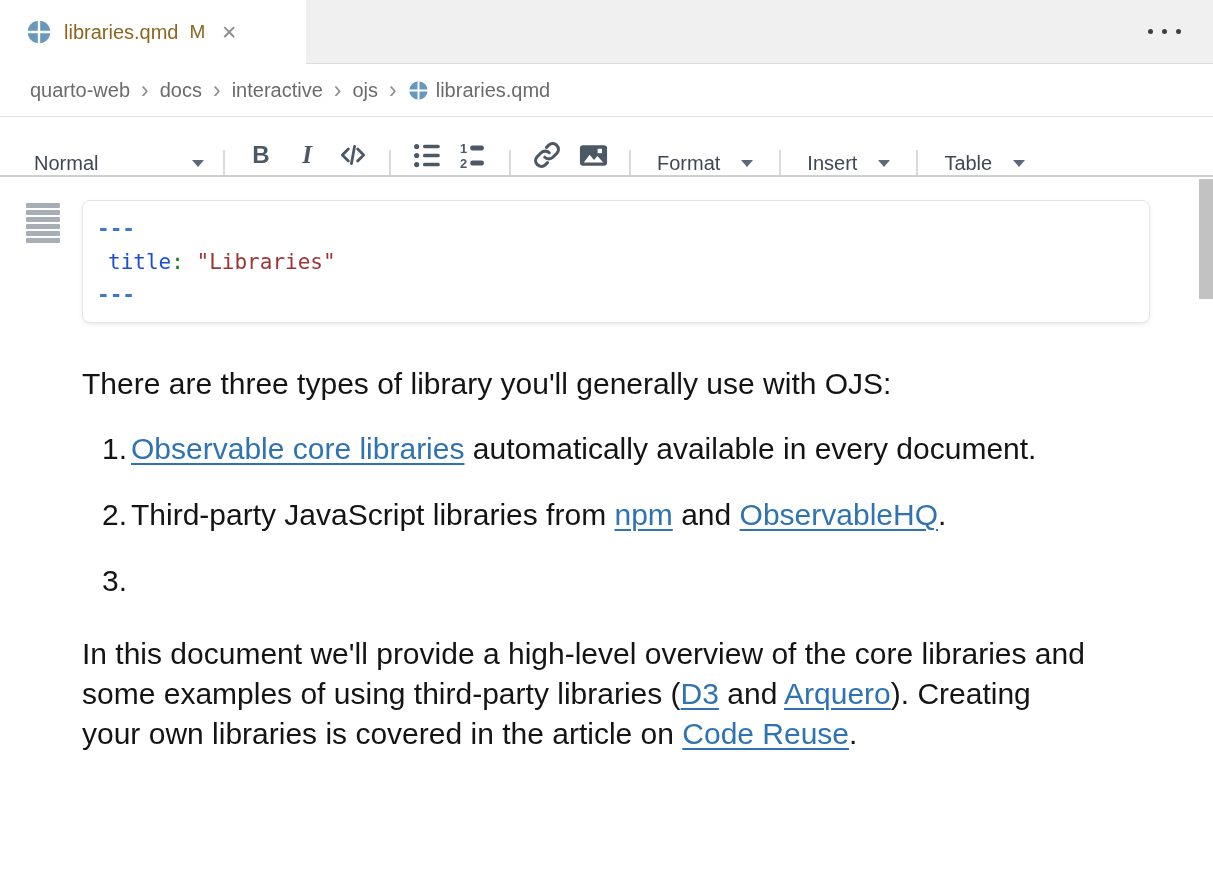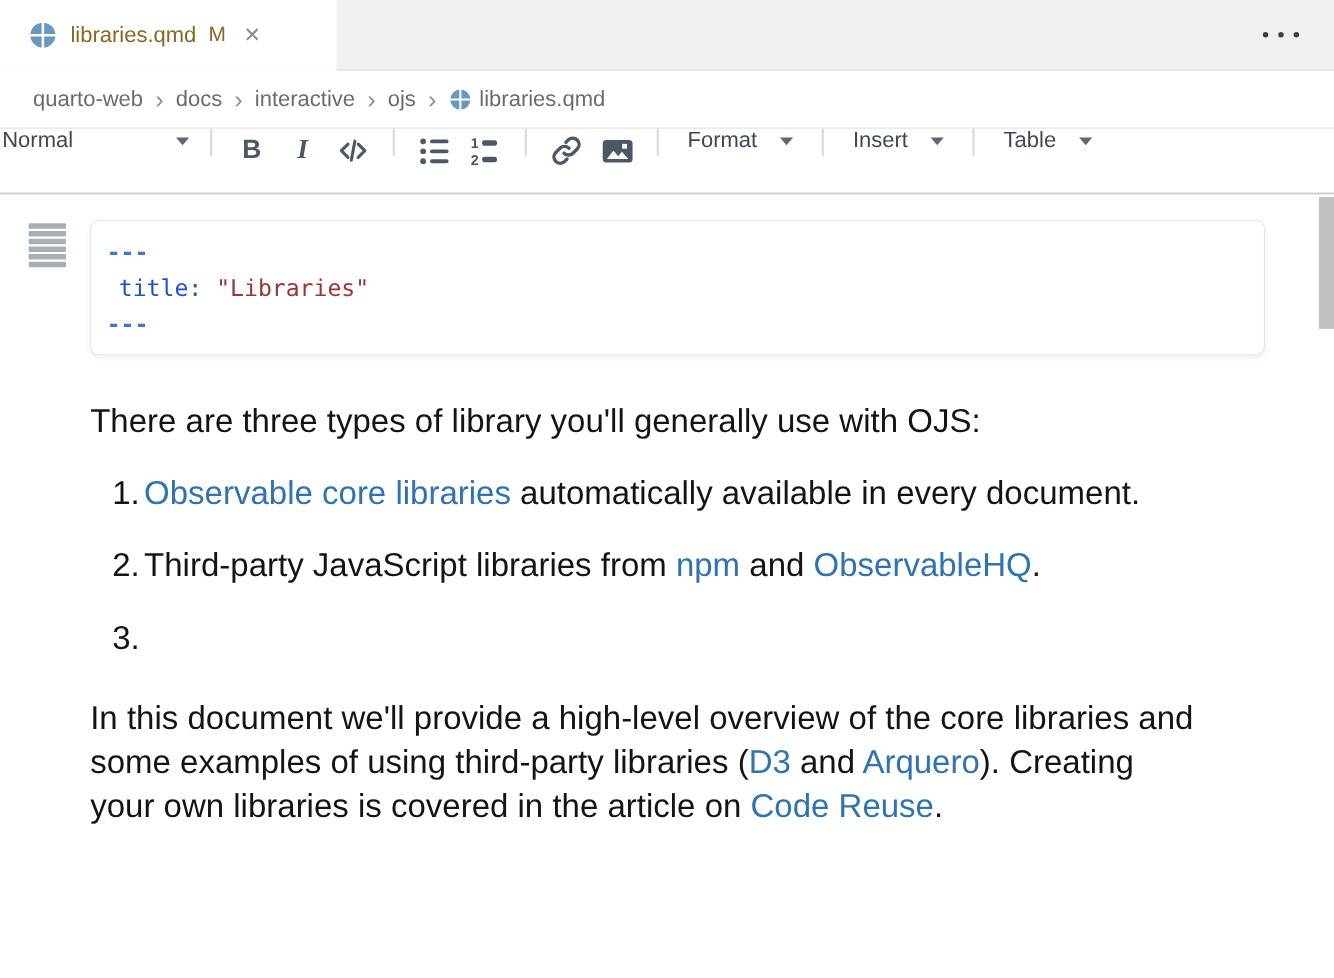--- a/index.html
+++ b/index.html
@@ -22,21 +22,21 @@
   
   .crumbs { height: 53px; display: flex; align-items: center; padding-left: 30px;
     gap: 11px; border-bottom: 1px solid #e4e4e4; font-size: 20px; color: #6b6b6b; }
   .crumb { cursor: pointer; }
   .crumb-sep { color: #8d8d8d; font-size: 23px; line-height: 1; }
   .crumbs .q-icon { width: 21px; height: 21px; margin-right: -2px; }
   .crumb-file { display: flex; align-items: center; gap: 9px; cursor: pointer; }
 
   
   .toolbar { height: 60px; border-bottom: 2px solid #cfcfcf; display: flex;
-    align-items: flex-start; padding: 0 0; color: #3f4754; font-size: 20px; }
+    align-items: flex-end; padding: 0 32px; color: #3f4754; font-size: 20px; }
   .tb-style { width: 174px; display: flex; align-items: center;
     justify-content: space-between; padding: 0 2px; margin-right: 4px; cursor: pointer; }
   .caret { width: 0; height: 0; border-left: 6.5px solid transparent;
     border-right: 6.5px solid transparent; border-top: 7.5px solid #5b6979; }
   .tb-sep { width: 2px; height: 25px; background: #dadada; margin: 0 13px; flex: none; }
   .tb-btn { width: 46px; height: 40px; display: flex; align-items: center;
     justify-content: center; cursor: pointer; flex: none; }
   .bold-glyph { font-weight: 800; font-size: 24px; color: #4d5866; }
   .italic-glyph { font-style: italic; font-weight: 700; font-size: 25px;
     font-family: "Liberation Serif", serif; color: #4d5866; }
@@ -63,21 +63,21 @@
   .y-plain { color: #1a1a1a; }
 
   h1 { margin-top: 44px; font-size: 38px; line-height: 44px; font-weight: 700;
     color: #111; }
   .body-text { font-size: 30px; line-height: 40px; }
   .intro { margin-top: 41px; }
   ol.doc-list { list-style: none; margin-top: 25px; }
   ol.doc-list li { display: flex; margin-bottom: 26px; }
   .li-num { width: 45px; text-align: right; margin-right: 4px; flex: none; }
   .closing { margin-top: 33px; max-width: 1012px; }
-  a.doc-link { color: #2f73b2; 
+  a.doc-link { color: #2f73b2; text-decoration: underline;
     text-decoration-thickness: 1.5px; text-underline-offset: 4px; cursor: pointer; }
   svg.icon { display: block; }
 </style>
 </head>
 <body>
 
 <div class="tabbar">
   <div class="tab">
     <svg class="q-icon icon" viewBox="0 0 24 24">
       <circle cx="12" cy="12" r="10.5" fill="#6898bc"></circle>

